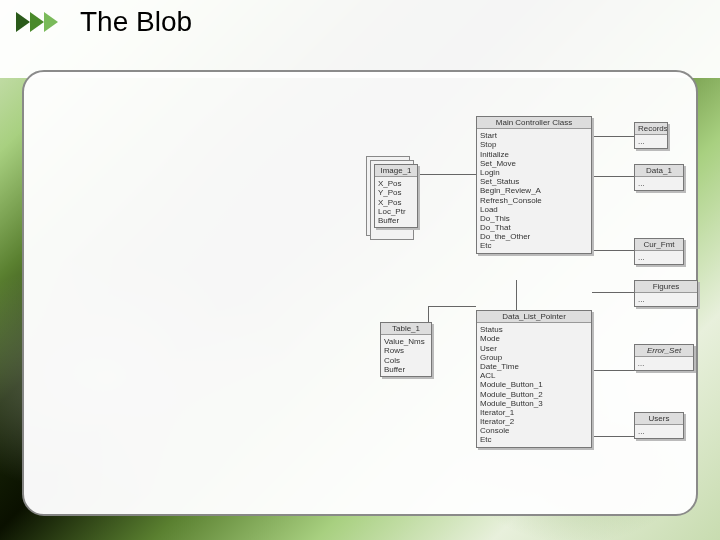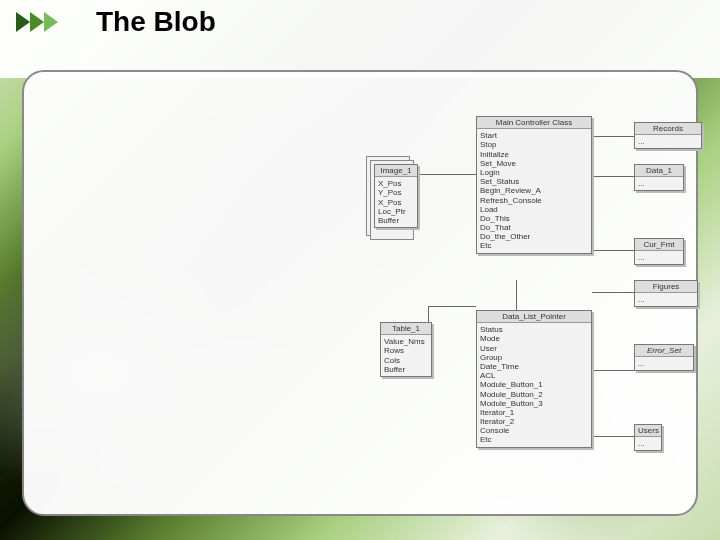--- a/index.html
+++ b/index.html
@@ -1,21 +1,21 @@
 <!DOCTYPE html>
 <html><head>
 <meta charset="utf-8">
 <style>
   html,body{margin:0;padding:0;width:720px;height:540px;overflow:hidden;font-family:Arial,Helvetica,sans-serif;}
   .slide{position:relative;width:720px;height:540px;background:linear-gradient(135deg,#d8e6c8 0%,#a8d080 12%,#5a8030 22%,#1a2808 32%,#0a1000 42%,#5a8030 55%,#a8d080 68%,#e8f0dc 82%,#c8dcb0 100%);}
   .blur-layer{position:absolute;inset:0;background:radial-gradient(ellipse 300px 200px at 15% 70%,rgba(255,255,255,0.35),transparent 60%),radial-gradient(ellipse 260px 180px at 45% 35%,rgba(10,20,0,0.55),transparent 65%),radial-gradient(ellipse 200px 140px at 80% 85%,rgba(120,160,80,0.45),transparent 60%);}
   .top-band{position:absolute;left:0;top:0;right:0;height:78px;background:#fff;opacity:0.96;}
   .title-arrows{position:absolute;left:14px;top:10px;display:flex;gap:-2px;}
   .title-arrows svg{width:18px;height:24px;}
-  .title-text{position:absolute;left:96px;top:6px;font-size:28px;font-weight:bold;color:#000;}
+  .title-text{position:absolute;left:80px;top:6px;font-size:28px;font-weight:normal;color:#000;}
   .content-box{position:absolute;left:22px;top:70px;width:676px;height:446px;background:#fff;border:2px solid #888;border-radius:22px;box-sizing:border-box;opacity:0.97;}
   .bullet-block{position:absolute;left:36px;top:90px;width:310px;font-size:21px;color:#000;line-height:1.28;}
   .bullet-block .diamond{font-size:17px;margin-right:6px;color:#000;}
   .diagram{position:absolute;left:366px;top:116px;width:322px;height:376px;}
   .uml{position:absolute;background:#f2f2f2;border:1px solid #777;box-shadow:2px 2px 0 #bbb;font-size:8px;color:#333;line-height:1.15;box-sizing:border-box;}
   .uml .hdr{background:#ddd;border-bottom:1px solid #999;padding:1px 3px;font-size:8px;text-align:center;white-space:nowrap;overflow:hidden;}
   .uml .body{padding:2px 3px;}
   .uml .body div{white-space:nowrap;overflow:hidden;}
   .conn{position:absolute;background:#666;}
   .stack{position:absolute;}
@@ -113,21 +113,21 @@
         <div>Module_Button_1</div>
         <div>Module_Button_2</div>
         <div>Module_Button_3</div>
         <div>Iterator_1</div>
         <div>Iterator_2</div>
         <div>Console</div>
         <div>Etc</div>
       </div>
     </div>
 
-    <div class="uml" style="left:268px;top:6px;width:68px;">
+    <div class="uml" style="left:268px;top:6px;width:34px;">
       <div class="hdr">Records</div>
       <div class="body">
           <div>...</div>
         </div>
     </div>
     <div class="uml" style="left:268px;top:48px;width:50px;">
       <div class="hdr">Data_1</div>
       <div class="body">
           <div>...</div>
         </div>
@@ -143,21 +143,21 @@
       <div class="body">
           <div>...</div>
         </div>
     </div>
     <div class="uml" style="left:268px;top:228px;width:60px;font-style:italic;">
       <div class="hdr">Error_Set</div>
       <div class="body">
           <div>...</div>
         </div>
     </div>
-    <div class="uml" style="left:268px;top:308px;width:28px;">
+    <div class="uml" style="left:268px;top:296px;width:50px;">
       <div class="hdr">Users</div>
       <div class="body">
           <div>...</div>
         </div>
     </div>
 
   </div>
 </div>
 
 </body></html>

